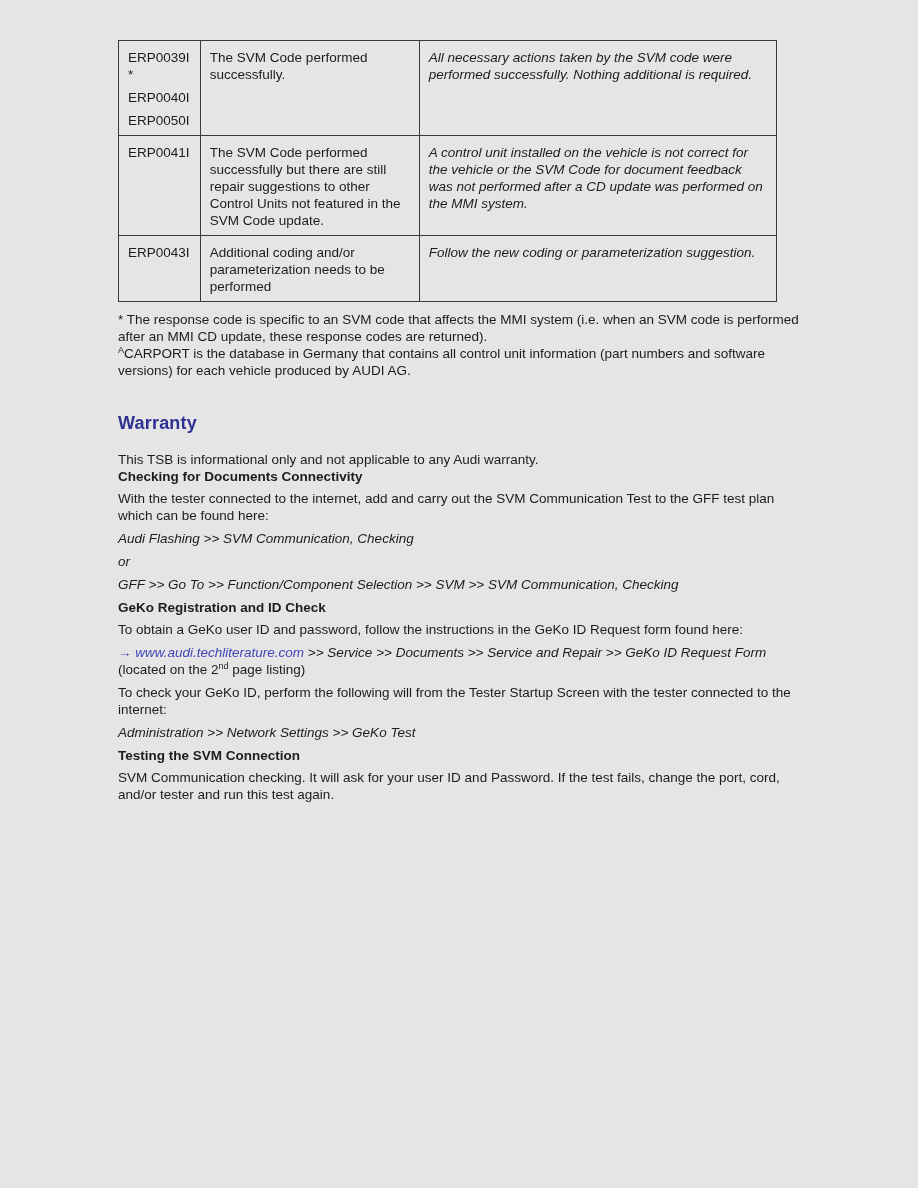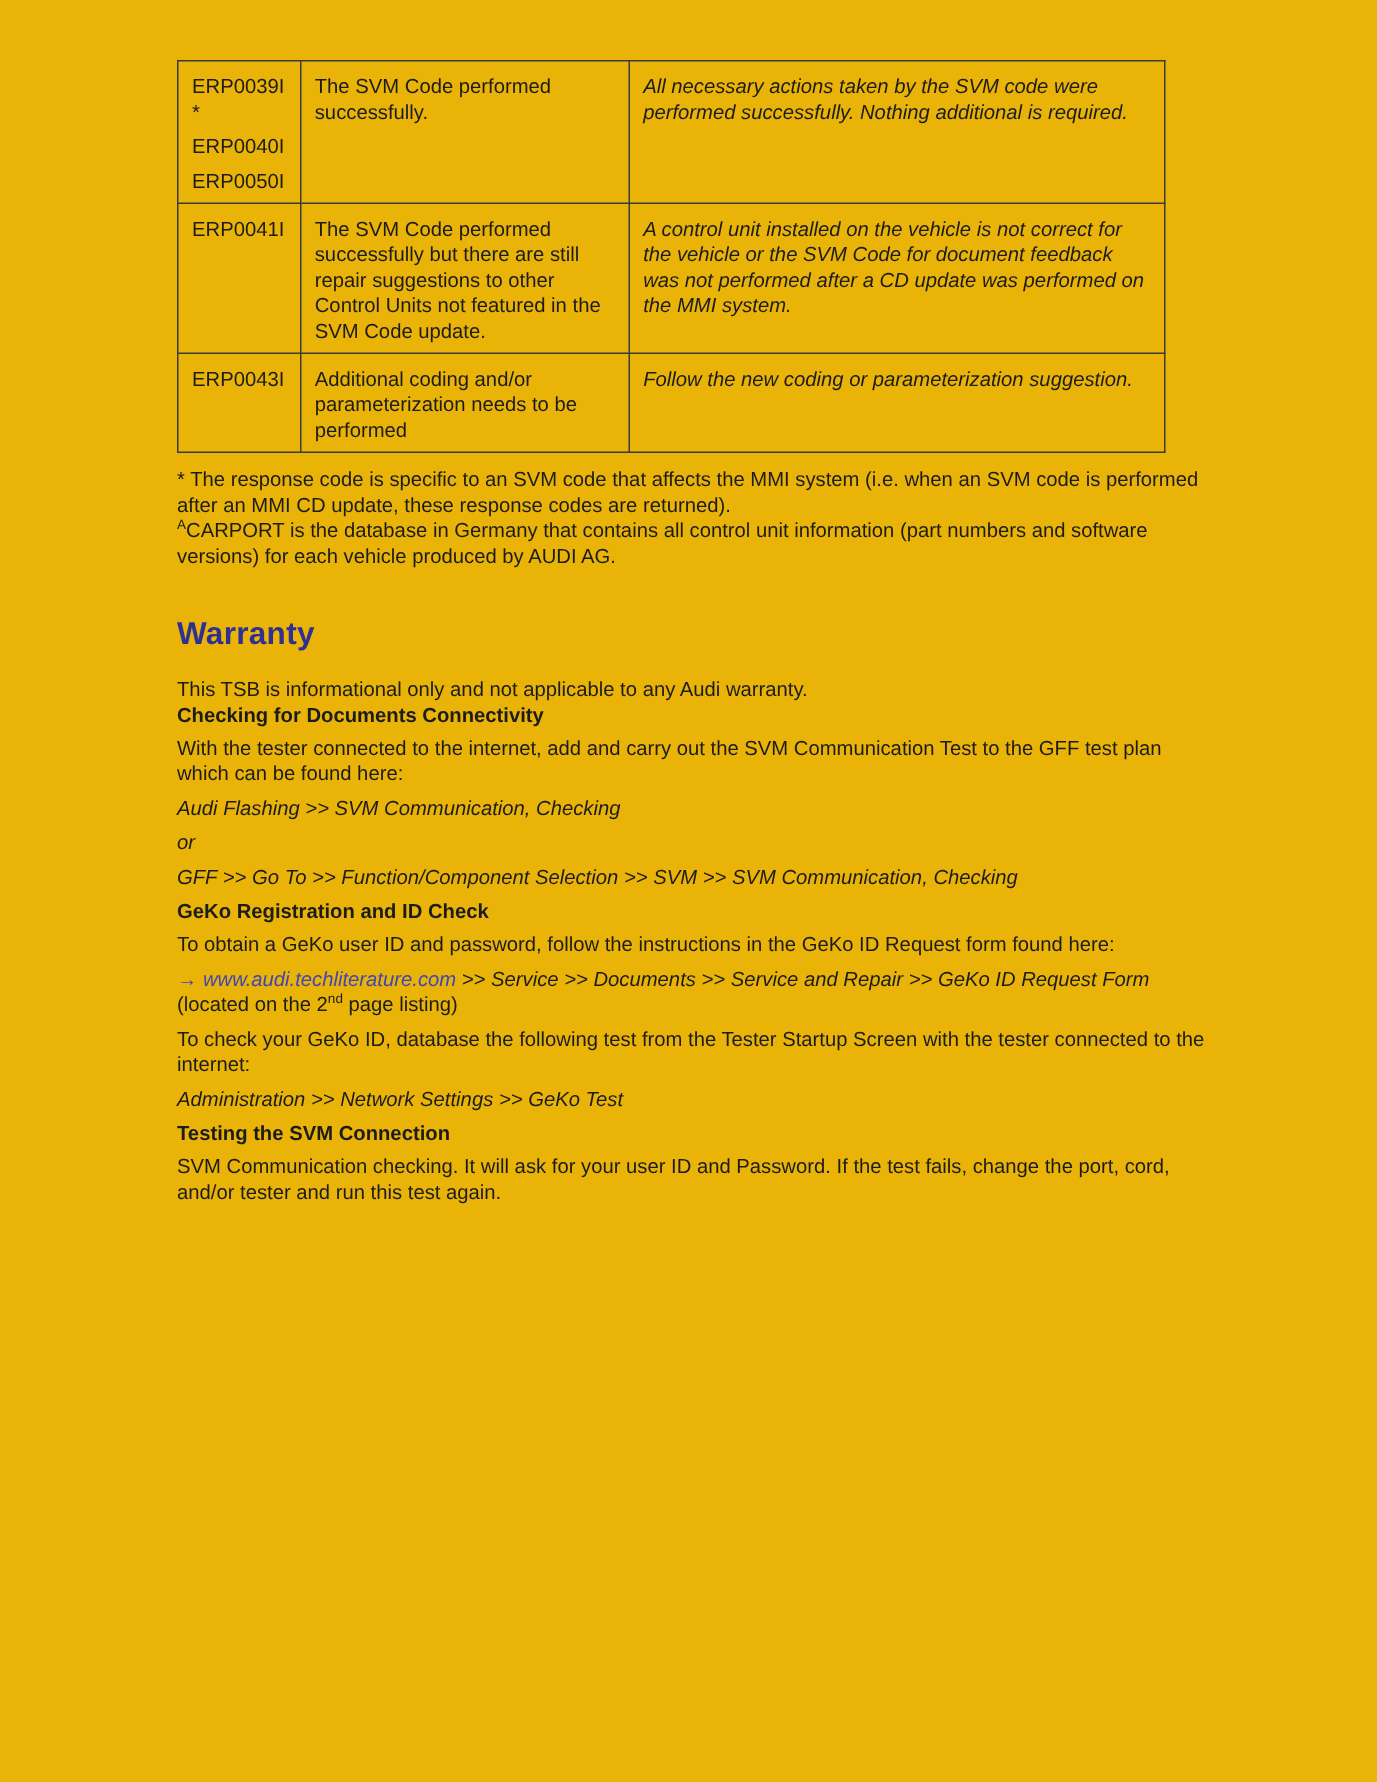--- a/index.html
+++ b/index.html
@@ -1,21 +1,21 @@
 <!DOCTYPE html>
 <html><head>
 <meta charset="utf-8">
 <style>
   * { margin: 0; padding: 0; box-sizing: border-box; }
   html, body { background: #ffffff; }
   .page {
     position: relative;
     width: 918px;
     height: 1188px;
-    background: #eab308;
+    background: #e5e5e5;
     font-family: "Liberation Sans", "DejaVu Sans", sans-serif;
     font-size: 13.5px;
     line-height: 17px;
     color: #1c1c1c;
     overflow: hidden;
   }
   .content {
     position: absolute;
     left: 118px;
     top: 0;
@@ -40,21 +40,21 @@
   tr.row-2 td { height: 98px; }
   tr.row-3 td { height: 62px; }
   .code-line { display: block; }
   .code-line.para-gap { margin-top: 6px; }
   
   p { margin: 0 0 6px 0; }
   .footnote-1 { margin-top: 9px; margin-bottom: 0; }
   .footnote-2 { margin-bottom: 4px; }
   sup { font-size: 9px; line-height: 0; vertical-align: super; }
   h1.section-heading {
-    font-size: 21px;
+    font-size: 18px;
     line-height: 26px;
     font-weight: bold;
     color: #2e3192;
     letter-spacing: 0.2px;
   }
   .warranty-heading { margin-top: 31px; margin-bottom: 15px; }
   .additional-heading { margin-top: 33px; margin-bottom: 14px; }
   .warranty-body { margin-bottom: 0; }
   .sub-heading { font-weight: bold; margin-bottom: 5px; }
   .path { font-style: italic; margin-bottom: 6px; }
@@ -109,20 +109,20 @@
 
     <p class="sub-heading">Checking for Documents Connectivity</p>
     <p>With the tester connected to the internet, add and carry out the SVM Communication Test to the GFF test plan which can be found here:</p>
     <p class="path">Audi Flashing &gt;&gt; SVM Communication, Checking</p>
     <p class="path">or</p>
     <p class="path">GFF &gt;&gt; Go To &gt;&gt; Function/Component Selection &gt;&gt; SVM &gt;&gt; SVM Communication, Checking</p>
 
     <p class="sub-heading">GeKo Registration and ID Check</p>
     <p>To obtain a GeKo user ID and password, follow the instructions in the GeKo ID Request form found here:</p>
     <p class="link-line"><span class="arrow">→ </span><a href="#">www.audi.techliterature.com</a><span> &gt;&gt; Service &gt;&gt; Documents &gt;&gt; Service and Repair &gt;&gt; GeKo ID Request Form </span><span class="paren"><span>(located on the 2</span><sup>nd</sup><span> page listing)</span></span></p>
-    <p>To check your GeKo ID, database the following test from the Tester Startup Screen with the tester connected to the internet:</p>
+    <p>To check your GeKo ID, perform the following will from the Tester Startup Screen with the tester connected to the internet:</p>
     <p class="path">Administration &gt;&gt; Network Settings &gt;&gt; GeKo Test</p>
 
     <p class="sub-heading">Testing the SVM Connection</p>
     <p>SVM Communication checking. It will ask for your user ID and Password. If the test fails, change the port, cord, and/or tester and run this test again.</p>
 
   </div>
 </div>
 
 </body></html>

